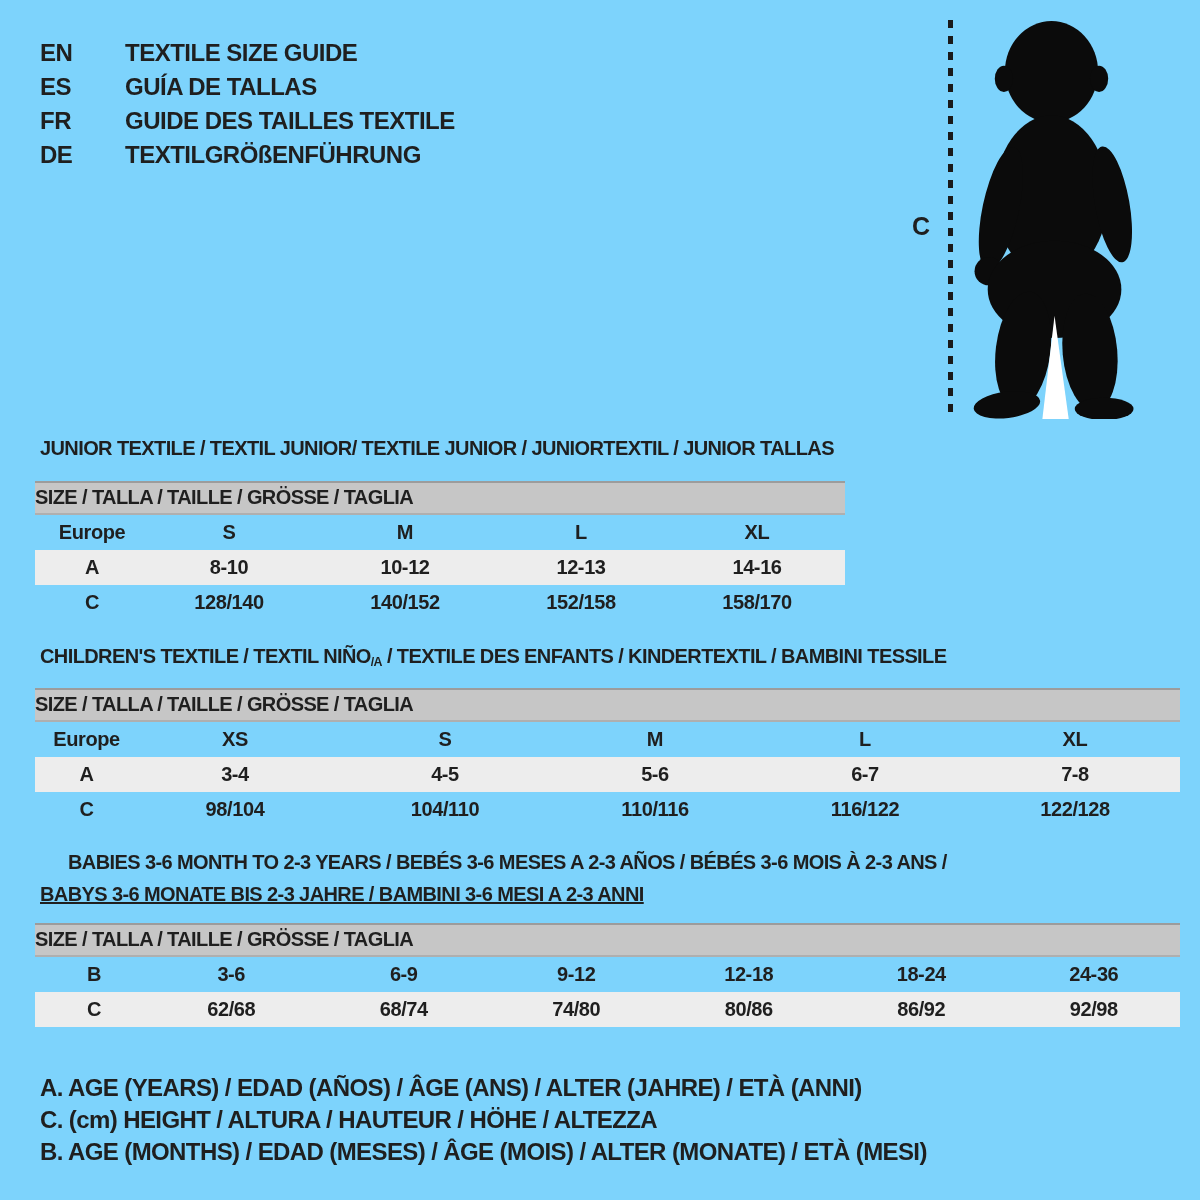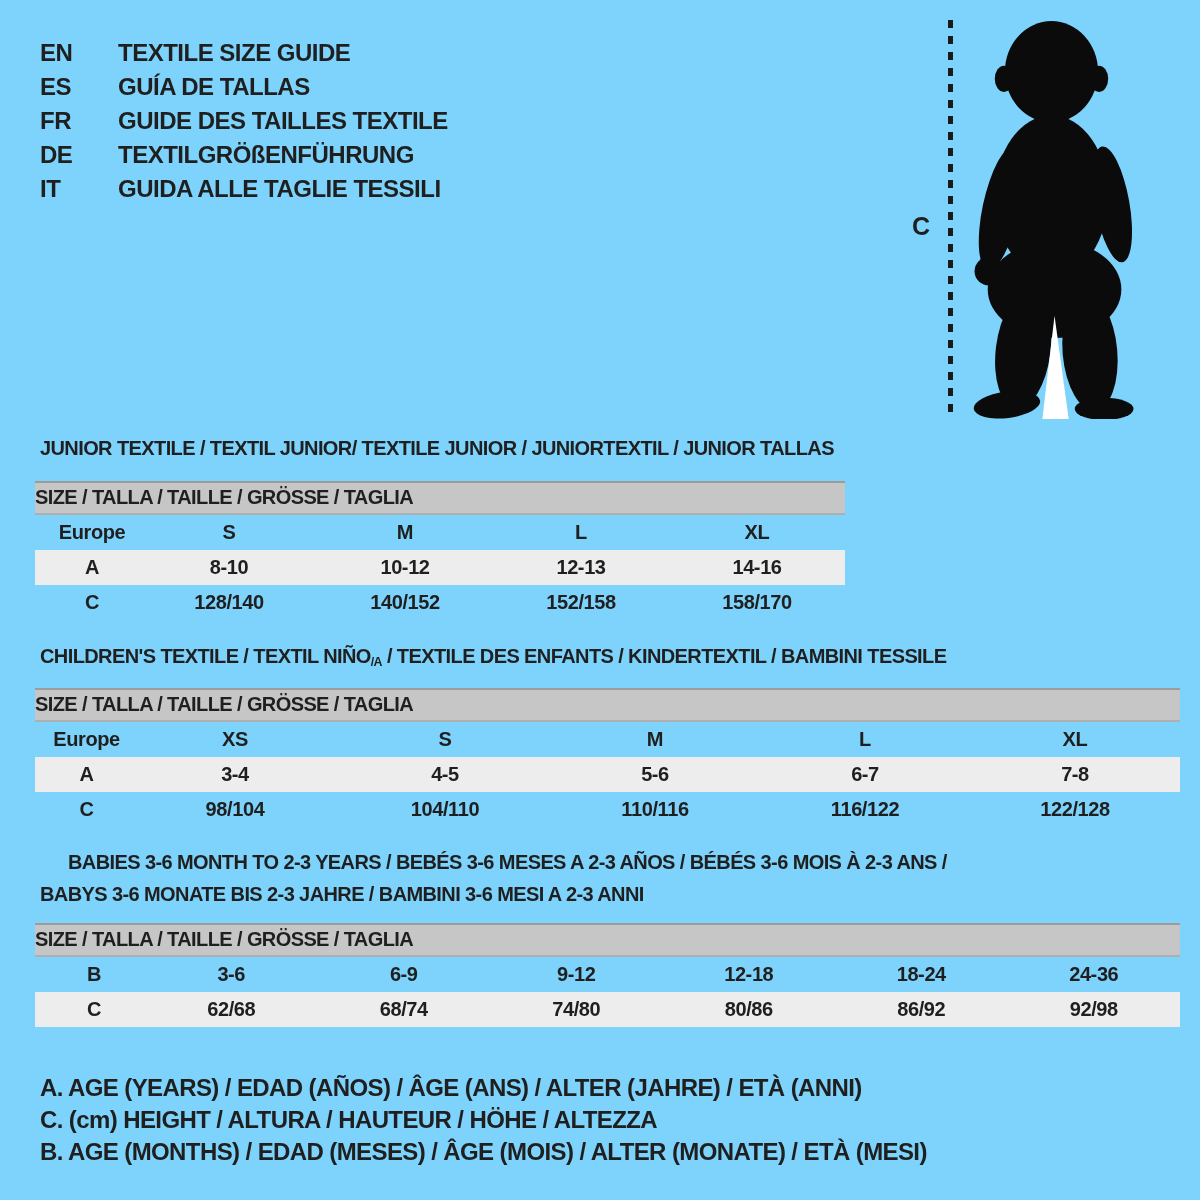--- a/index.html
+++ b/index.html
@@ -9,37 +9,37 @@
     font-weight:bold;
     color:#1f1f1f;
     letter-spacing:-0.3px;
   }
   .page { position:relative; width:1200px; height:1200px; overflow:hidden; background:#7dd3fc; }
 
   
   .lang-block { position:absolute; left:40px; top:36px; }
   .lang-row { display:flex; height:34px; align-items:center; font-size:24px; letter-spacing:-0.5px; }
   .lang-code { width:78px; }
-  .lang-title { white-space:nowrap; }
+  .lang-title { white-space:nowrap;margin-left:7px; }
 
   
   .figure { position:absolute; left:900px; top:14px; width:300px; height:412px; }
   .dash-line {
     position:absolute; left:48px; top:6px; width:5px; height:400px;
     background:repeating-linear-gradient(to bottom, #1a1a1a 0px, #1a1a1a 8px, transparent 8px, transparent 16px);
   }
   .measure-c { position:absolute; left:12px; top:198px; font-size:25px; }
   .toddler-svg { position:absolute; left:60px; top:0; }
 
   
   .sec-title { position:absolute; left:40px; font-size:20px; letter-spacing:-0.6px; white-space:nowrap; }
   .t-junior   { top:437px; }
   .t-children { top:645px; }
   .t-babies1  { top:851px;margin-left:28px; }
-  .t-babies2  { top:883px; }
+  .t-babies2  { top:883px;text-decoration:underline; }
   .subA { font-size:0.62em; vertical-align:-0.25em; }
 
   
   .tbl { position:absolute; left:35px; }
   .tbl-junior   { top:481px; width:810px; }
   .tbl-children { top:688px; width:1145px; }
   .tbl-babies   { top:923px; width:1145px; }
   .band {
     height:34px; background:#c6c6c6;
     border-top:2px solid #9c9c9c; border-bottom:2px solid #afafaf;
@@ -69,24 +69,20 @@
       <span class="lang-code">ES</span>
       <span class="lang-title">GUÍA DE TALLAS</span>
     </div>
     <div class="lang-row">
       <span class="lang-code">FR</span>
       <span class="lang-title">GUIDE DES TAILLES TEXTILE</span>
     </div>
     <div class="lang-row">
       <span class="lang-code">DE</span>
       <span class="lang-title">TEXTILGRÖßENFÜHRUNG</span>
-    </div>
-    <div class="lang-row">
-      <span class="lang-code">IT</span>
-      <span class="lang-title">GUIDA ALLE TAGLIE TESSILI</span>
     </div>
   </div>
 
   <div class="figure">
     <span class="measure-c">C</span>
     <div class="dash-line"></div>
     <svg class="toddler-svg" width="185" height="405" viewBox="0 0 182 400" xmlns="http://www.w3.org/2000/svg">
       <g fill="#0b0b0b">
         <ellipse cx="90" cy="57" rx="46" ry="50"></ellipse>
         <ellipse cx="43" cy="64" rx="9" ry="13"></ellipse>

